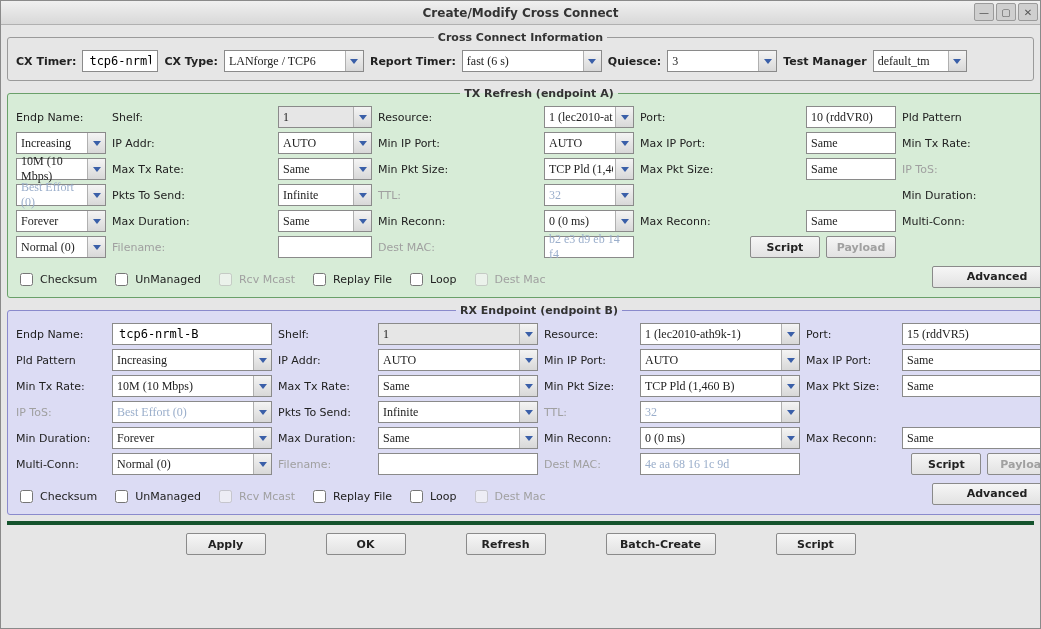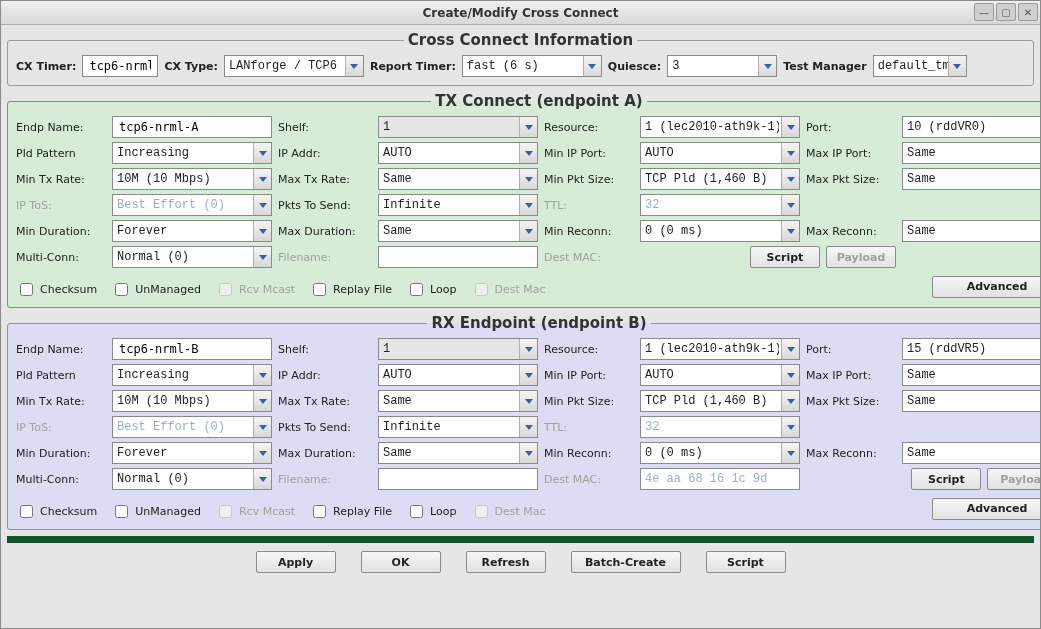--- a/index.html
+++ b/index.html
@@ -4,21 +4,21 @@
 <style>
   html,body{margin:0;padding:0;font-family:"DejaVu Sans","Lucida Grande",sans-serif;font-size:11px;color:#222;background:#dcdcdc;}
   *{box-sizing:border-box;}
   .window{width:1041px;height:629px;background:#e6e6e6;border:1px solid #8a8a8a;display:flex;flex-direction:column;}
   .titlebar{height:24px;background:linear-gradient(#f0f0f0,#d8d8d8);border-bottom:1px solid #b0b0b0;display:flex;align-items:center;justify-content:center;position:relative;}
   .titlebar-title{font-weight:bold;font-size:12px;color:#333;}
   .titlebar-buttons{position:absolute;right:2px;top:2px;display:flex;gap:2px;}
   .titlebar-btn{width:20px;height:18px;background:#cfcfcf;border:1px solid #9a9a9a;display:flex;align-items:center;justify-content:center;font-size:10px;color:#555;border-radius:2px;}
   .content{flex:1;padding:6px 6px 4px 6px;display:flex;flex-direction:column;gap:6px;overflow:hidden;}
   fieldset{border:1px solid #9a9a9a;border-radius:3px;margin:0;padding:6px 8px 8px 8px;}
-  legend{font-weight:bold;font-size:15px;padding:0 4px;color:#333;text-align:center;width:auto;margin-left:auto;margin-right:auto;}
+  legend{font-weight:bold;font-size:11px;padding:0 4px;color:#333;text-align:center;width:auto;margin-left:auto;margin-right:auto;}
   
   fieldset>legend{display:table;margin:0 auto;}
   label.field-label{font-weight:bold;white-space:nowrap;}
   label.disabled{color:#a0a0a0;}
   .combo,.textinput{height:22px;border:1px solid #8a8a8a;background:#fff;font-family:"DejaVu Sans Mono","Courier New",monospace;font-size:12px;padding:0 4px;display:flex;align-items:center;position:relative;}
   .combo{padding-right:20px;}
   .combo .arrow{position:absolute;right:0;top:0;width:18px;height:20px;border-left:1px solid #b0b0b0;background:linear-gradient(#f4f4f4,#d8d8d8);display:flex;align-items:center;justify-content:center;}
   .combo .arrow::after{content:"";border-left:4px solid transparent;border-right:4px solid transparent;border-top:5px solid #3a5fa8;}
   .textinput input,.combo input{border:none;outline:none;width:100%;font:inherit;background:transparent;}
   .combo.disabled,.textinput.disabled{color:#9aaecb;}
@@ -26,24 +26,24 @@
   .flat-btn.disabled{color:#a0a0a0;}
   .sec-tx{background:#d7ecd7;border-color:#6aa06a;}
   .sec-rx{background:#dcdcf4;border-color:#8a8acc;}
   .grid{display:grid;grid-template-columns:90px 160px 94px 160px 90px 160px 90px 160px;column-gap:6px;row-gap:4px;align-items:center;}
   .grid label{font-weight:normal;white-space:nowrap;}
   .ck-row{display:flex;gap:14px;align-items:center;margin-top:6px;}
   .ck{display:flex;align-items:center;gap:4px;}
   .ck input{width:13px;height:13px;}
   .ck.disabled{color:#a0a0a0;}
   .sec-inner{position:relative;}
-  .footer{display:flex;justify-content:center;gap:25px;padding:8px 0 10px 0;border-top:7px solid #14532d;}
+  .footer{display:flex;justify-content:center;gap:60px;padding:8px 0 10px 0;border-top:4px solid #14532d;}
   .cci-row{display:flex;align-items:center;gap:6px;}
   .cci-row>*{flex-shrink:0;}
-  .mono{font-family:Liberation Mono, monospace;}
+  .mono{font-family:Liberation Serif, serif;}
 </style>
 </head>
 <body>
 
 <div class="window">
   <div class="titlebar">
     <span class="titlebar-title">Create/Modify Cross Connect</span>
     <div class="titlebar-buttons">
       <div class="titlebar-btn">—</div>
       <div class="titlebar-btn">▢</div>
@@ -81,27 +81,24 @@
 
         <label class="field-label">Test Manager</label>
         <div class="combo" style="width:94px">
             <span class="mono">default_tm</span>
             <span class="arrow"></span>
           </div>
       </div>
     </fieldset>
 
     <fieldset class="sec-tx">
-      <legend>TX Connect (endpoint A)</legend>
+      <legend>TX Refresh (endpoint A)</legend>
       <div class="sec-inner">
         <div class="grid">
           <label>Endp Name:</label>
-          <div class="textinput">
-              <input class="mono" value="tcp6-nrml-A" style="">
-            </div>
           <label>Shelf:</label>
           <div class="combo ro" style="background:#e6e6e6">
               <span class="mono">1</span>
               <span class="arrow"></span>
             </div>
           <label>Resource:</label>
           <div class="combo">
               <span class="mono" style="white-space:nowrap;overflow:hidden">1 (lec2010-ath9k-1)</span>
               <span class="arrow"></span>
             </div>
@@ -191,20 +188,23 @@
           <label>Multi-Conn:</label>
           <div class="combo">
               <span class="mono">Normal (0)</span>
               <span class="arrow"></span>
             </div>
           <label class="disabled">Filename:</label>
           <div class="textinput">
               <input class="mono" disabled="" value="" style="">
             </div>
           <label class="disabled">Dest MAC:</label>
+          <div class="textinput disabled">
+              <span class="mono" style="color:#9aaecb">b2 e3 d9 eb 14 f4</span>
+            </div>
           <div></div>
           <div style="display:flex;gap:6px;justify-content:flex-end">
             <div class="flat-btn">Script</div>
             <div class="flat-btn disabled">Payload</div>
           </div>
         </div>
 
         <div style="display:flex;align-items:center;margin-top:6px;">
           <div class="ck-row" style="flex:1">
             <label class="ck">

